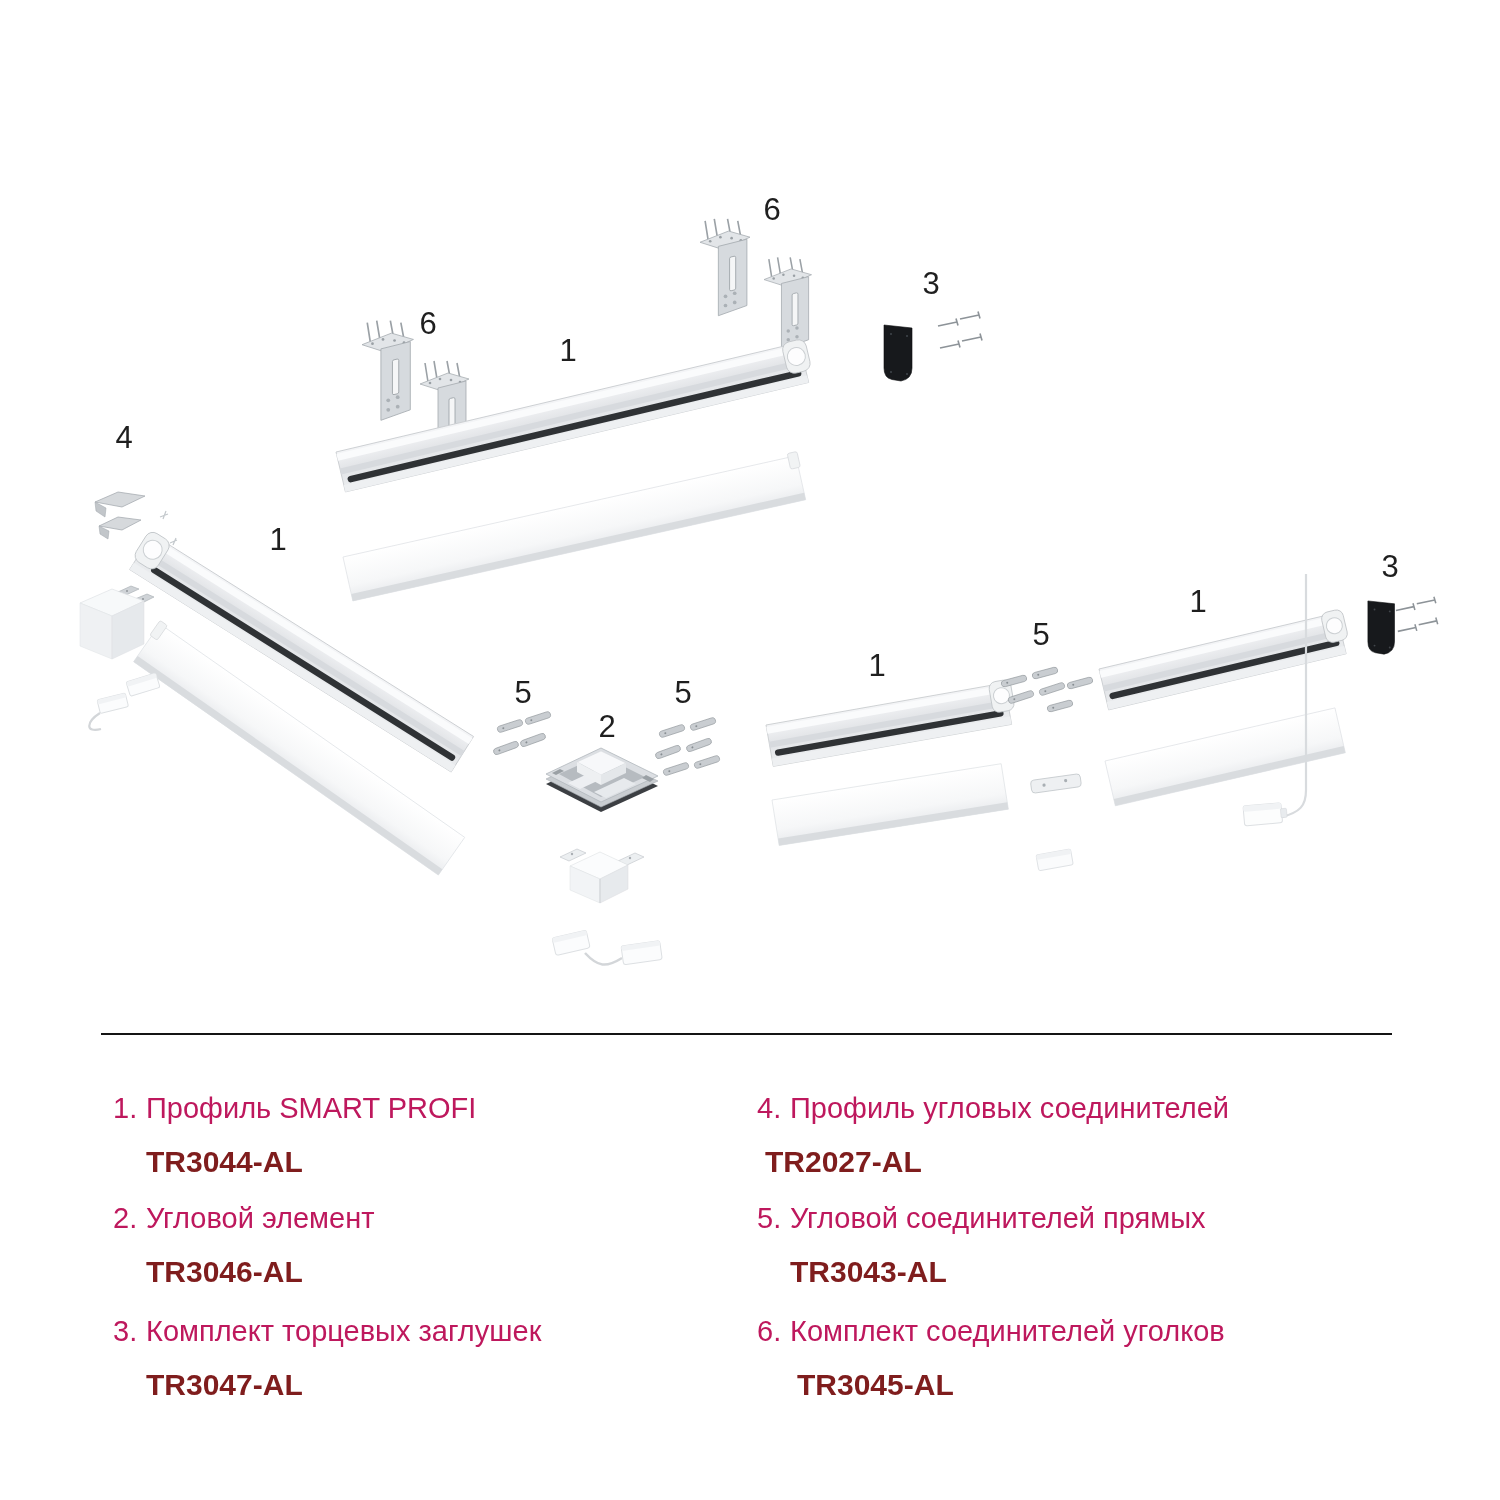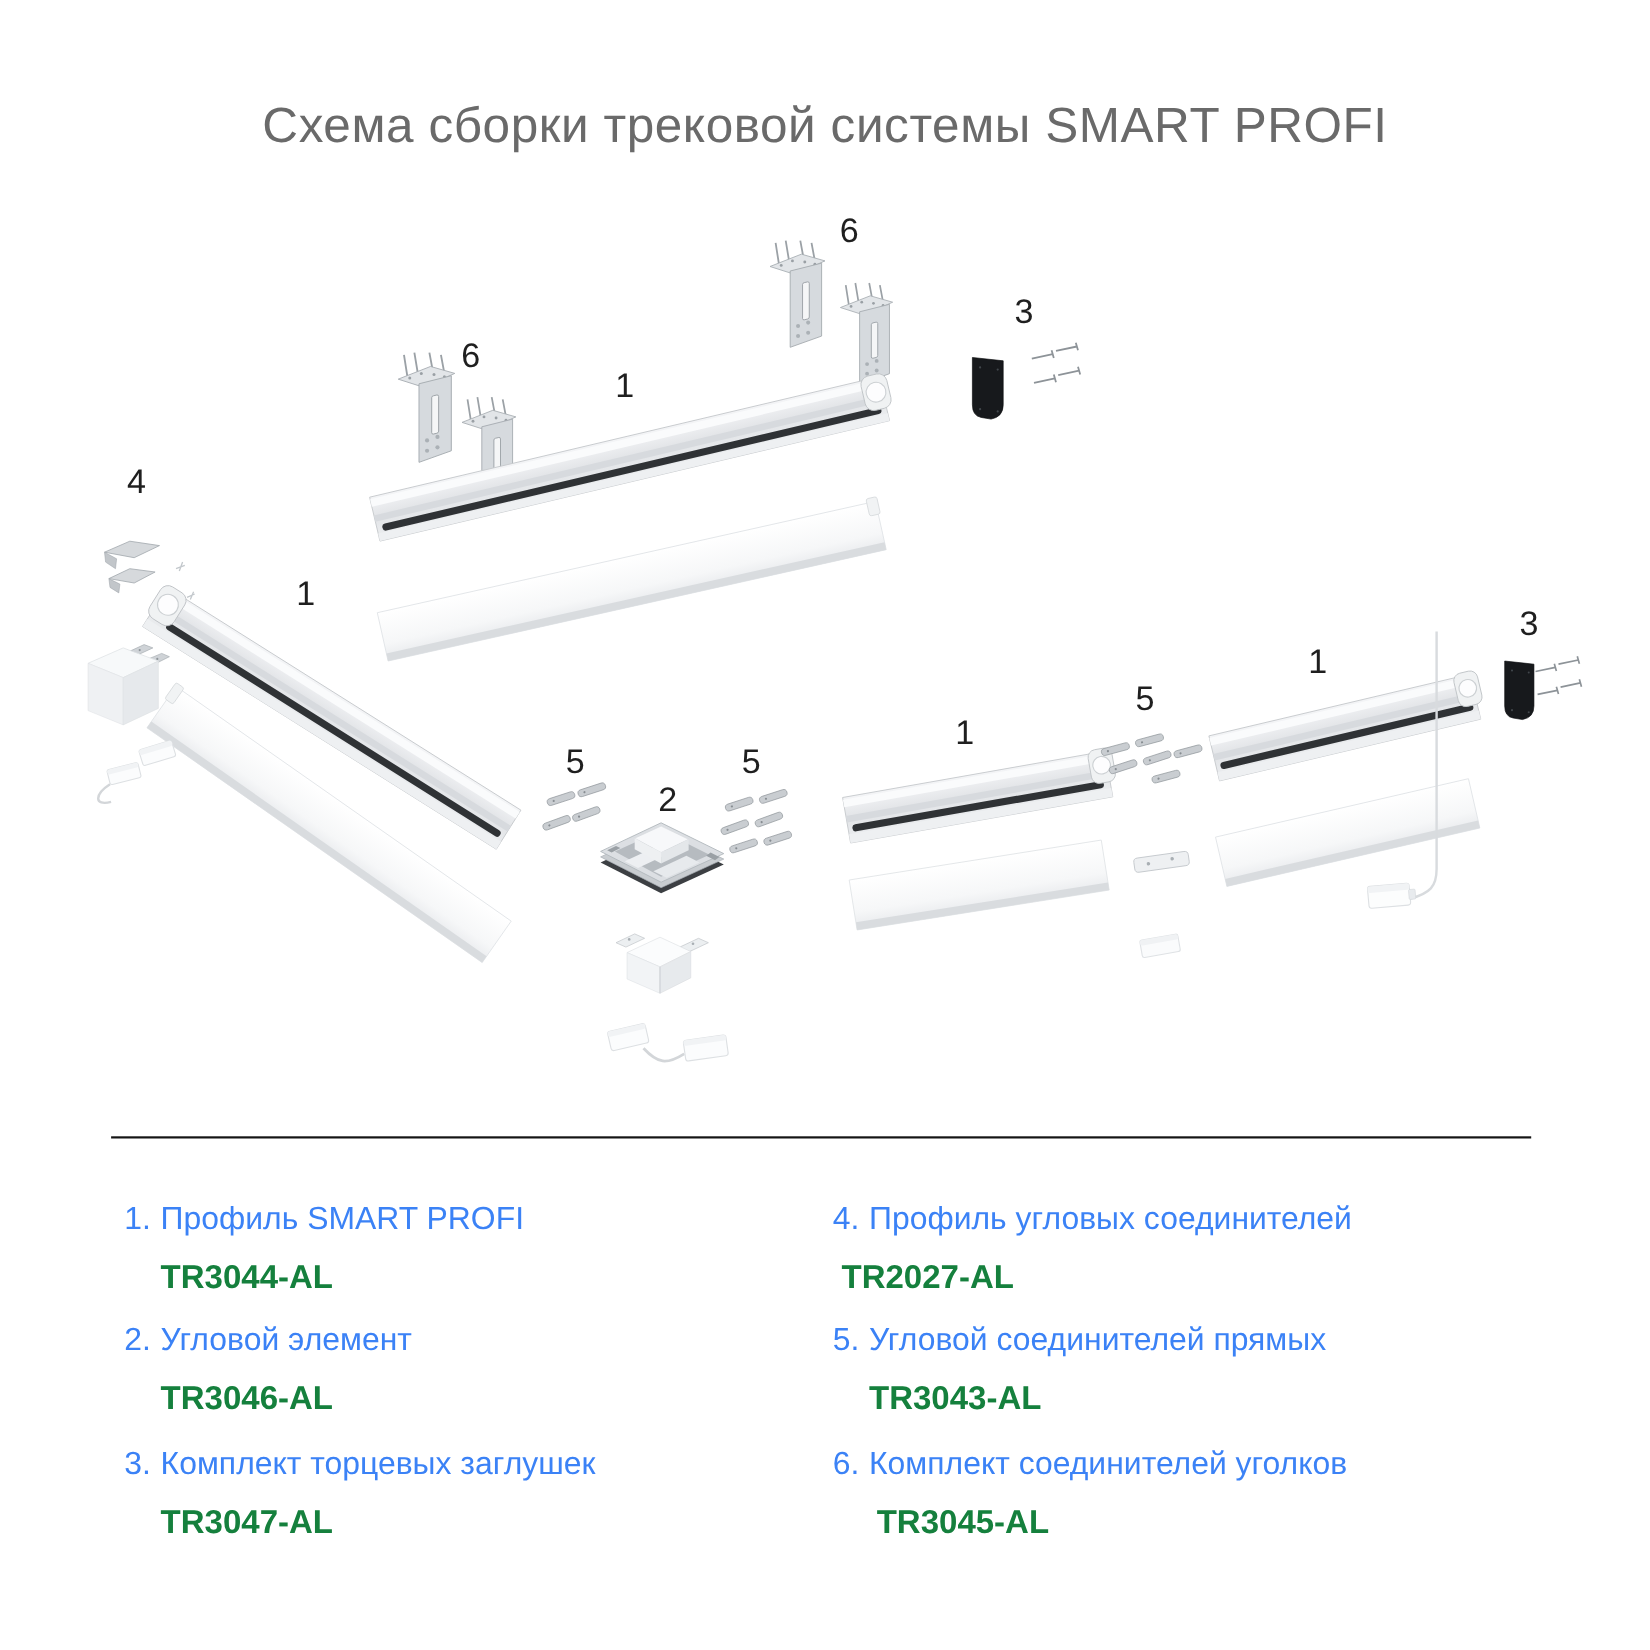--- a/index.html
+++ b/index.html
@@ -3,30 +3,29 @@
 <meta charset="utf-8">
 <style>
   html,body{margin:0;padding:0;background:#ffffff;}
   .page{position:relative;width:1500px;height:1500px;background:#ffffff;overflow:hidden;
         font-family:"Liberation Sans","DejaVu Sans",sans-serif;}
   .title{position:absolute;top:88px;left:0;width:1500px;text-align:center;margin:0;
          font-size:45px;font-weight:400;color:#6a6a6a;letter-spacing:0.5px;}
   .diagram{position:absolute;top:0;left:0;}
   .diagram text{font-family:"Liberation Sans","DejaVu Sans",sans-serif;font-size:31px;fill:#1f1f1f;text-anchor:middle;}
   .divider{position:absolute;left:101px;top:1033px;width:1291px;height:2px;background:#141414;}
-  .lg-name{position:absolute;font-size:29px;line-height:34px;color:#3b82f6;white-space:nowrap;}
+  .lg-name{position:absolute;font-size:29px;line-height:34px;color:#be185d;white-space:nowrap;}
   .lg-name .lnum{display:inline-block;min-width:33px;}
-  .lg-code{position:absolute;font-size:30px;line-height:34px;font-weight:bold;color:#15803d;white-space:nowrap;}
+  .lg-code{position:absolute;font-size:30px;line-height:34px;font-weight:bold;color:#7f1d1d;white-space:nowrap;}
 </style>
 </head>
 <body>
 
 <div class="page">
 
-  <h1 class="title">Схема сборки трековой системы SMART PROFI</h1>
 
   <svg class="diagram" width="1500" height="1010" viewBox="0 0 1500 1010" xmlns="http://www.w3.org/2000/svg">
     <defs>
       <linearGradient id="gProf" x1="0" y1="0" x2="0" y2="1">
         <stop offset="0" stop-color="#f4f5f7"></stop>
           <stop offset="0.45" stop-color="#e2e4e7"></stop>
           <stop offset="1" stop-color="#edeff1"></stop>
       </linearGradient>
       <linearGradient id="gDiff" x1="0" y1="0" x2="0" y2="1">
         <stop offset="0" stop-color="#ffffff"></stop>

